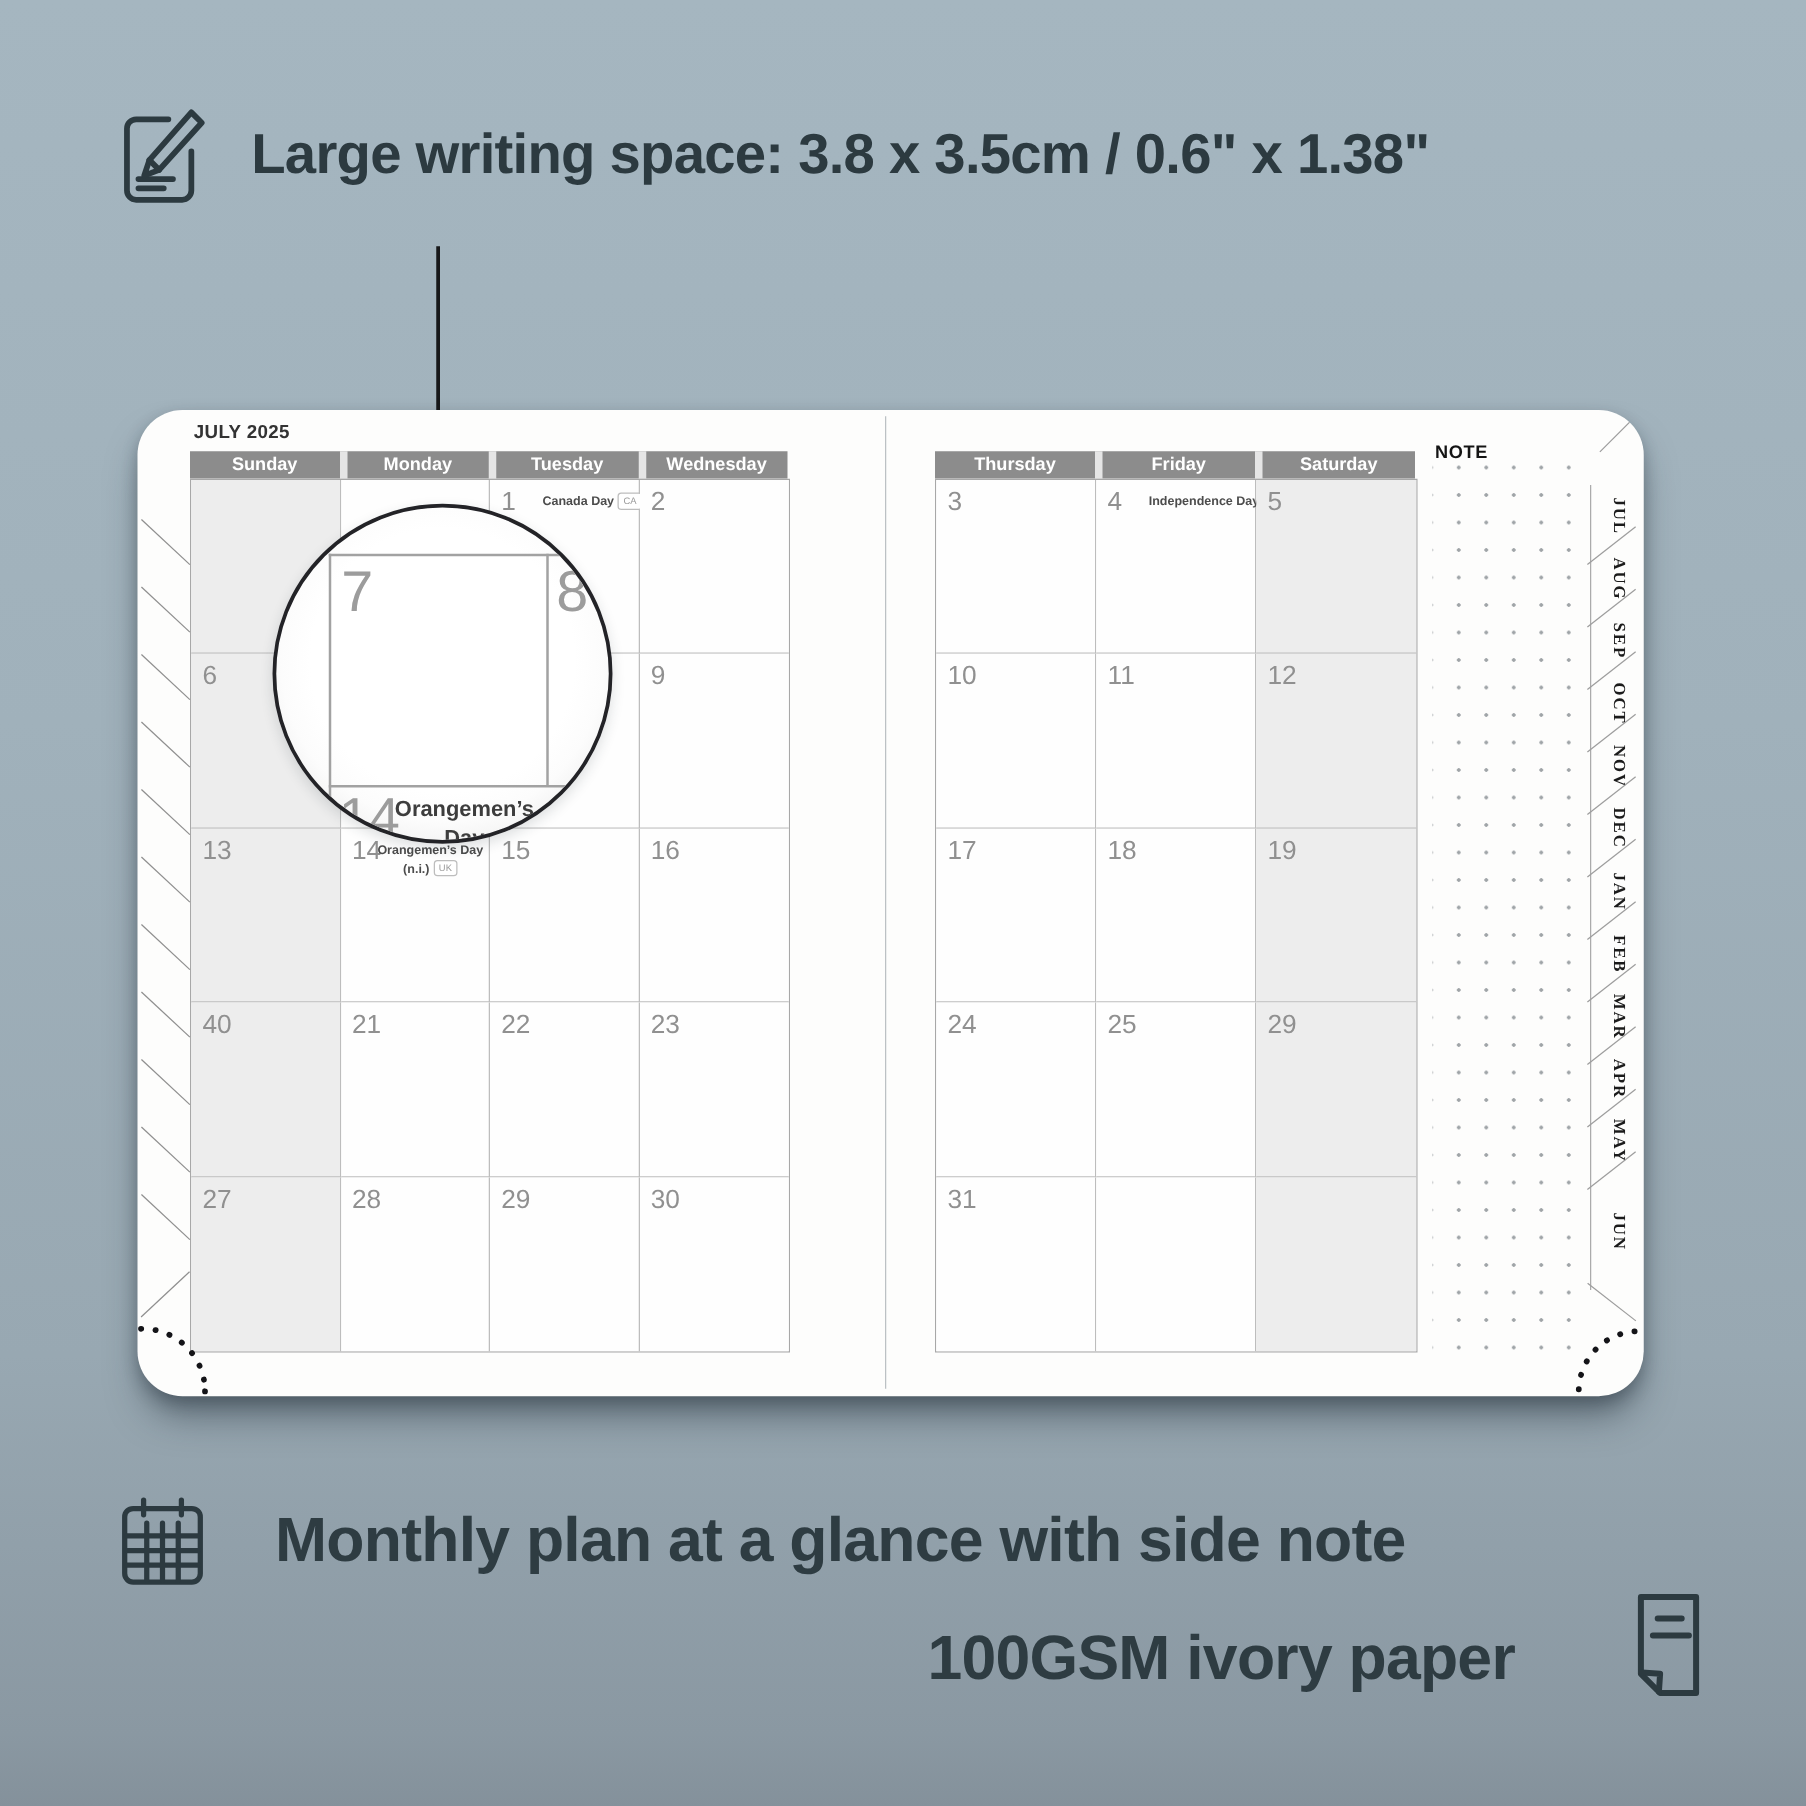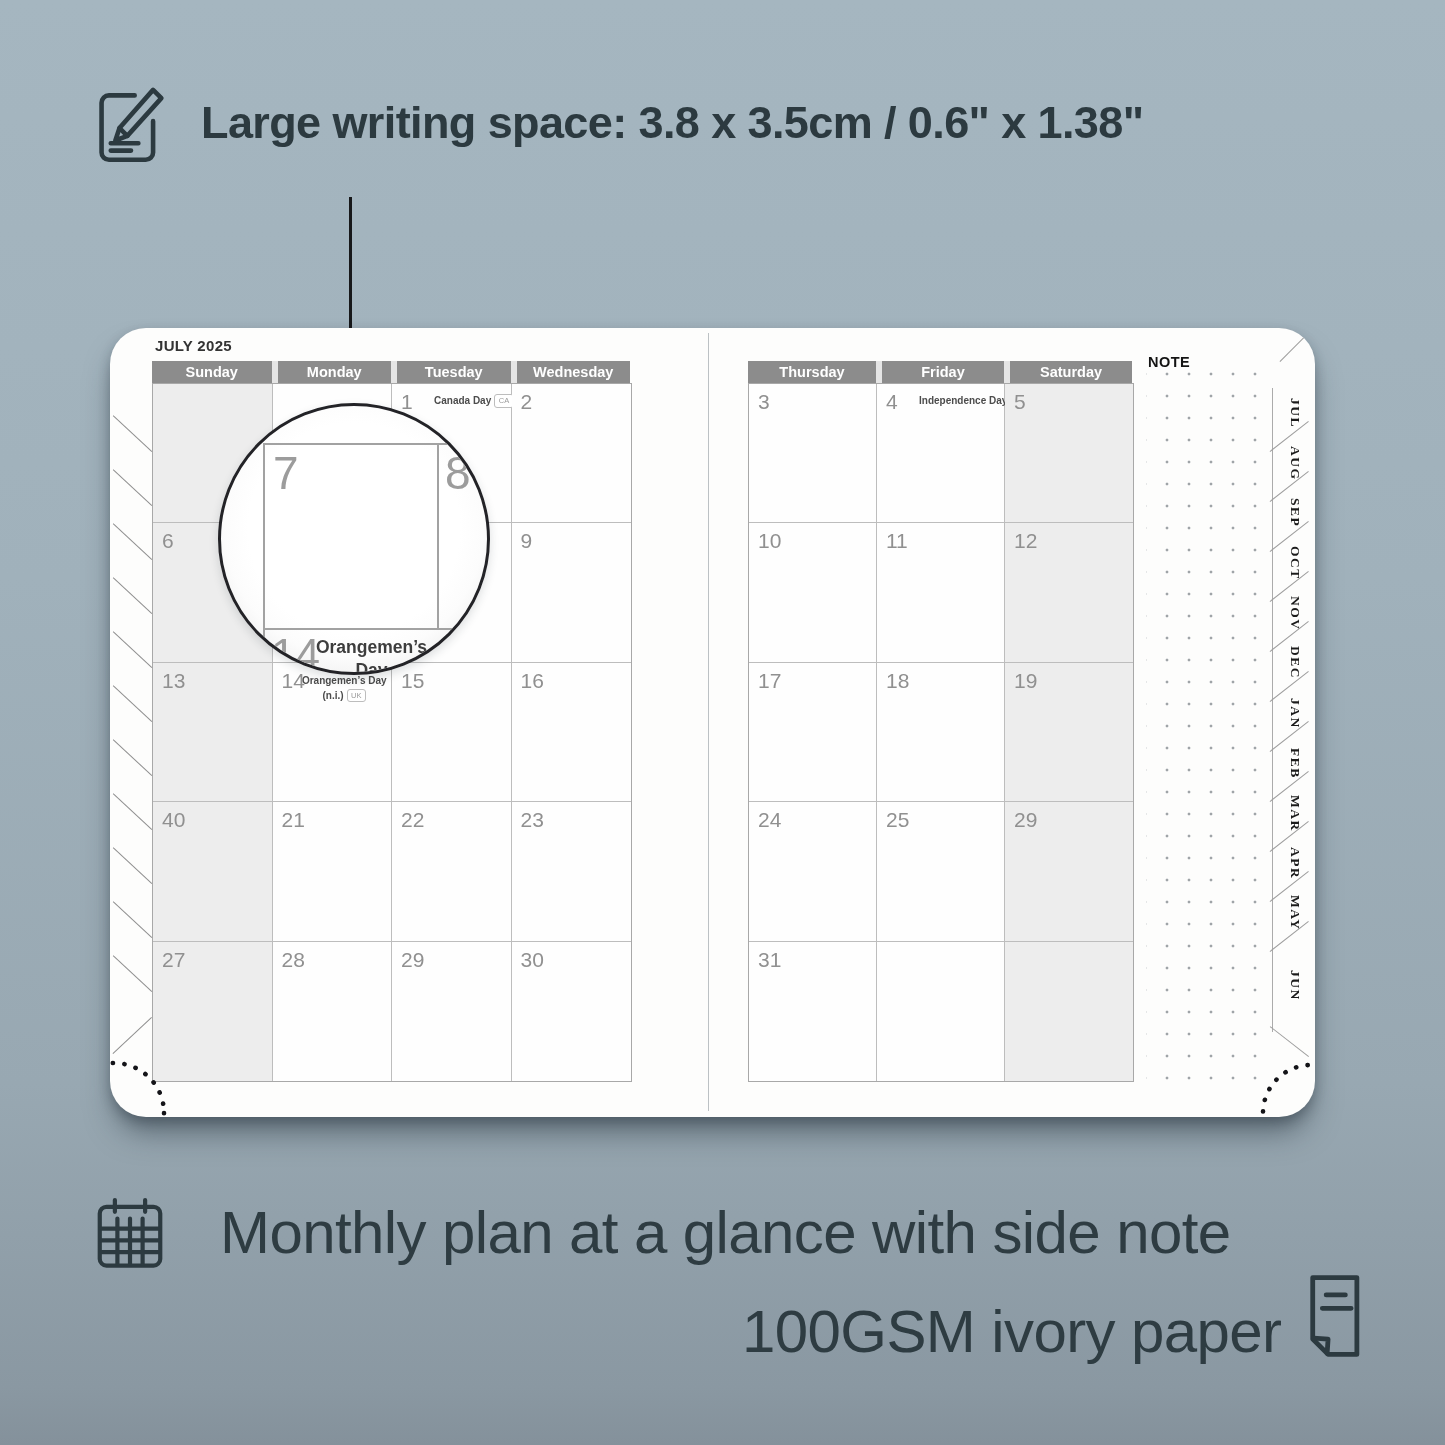--- a/index.html
+++ b/index.html
@@ -84,21 +84,21 @@
   .mh2{left:42px;top:222px;right:0;height:1.8px;}
   .mday{position:absolute;color:#9c9c9c;}
   .m7{left:52px;top:40px;font-size:46px;}
   .m8{left:224px;top:40px;font-size:46px;}
   .m14{left:50px;top:224px;font-size:44px;}
   .mhol{position:absolute;left:78px;top:230px;width:145px;text-align:center;color:#3d3d3d;
         font-size:17.5px;font-weight:600;line-height:1.3;}
 
   
   .cap1{position:absolute;left:88px;top:1188px;display:flex;align-items:center;gap:48px;}
-  .cap-text{font-size:60px;font-weight:400;letter-spacing:-0.6px;color:#2e3c42;white-space:nowrap;}
+  .cap-text{font-size:50px;font-weight:700;letter-spacing:-0.6px;color:#2e3c42;white-space:nowrap;}
   .cap2-text{position:absolute;left:742px;top:1297px;}
   .cap2-icon{position:absolute;left:1282px;top:1266px;}
 </style>
 </head>
 <body>
 
 <div id="stage">
 
   <div class="headline">
     <svg class="feat-icon" width="92" height="98" viewBox="0 0 100 100">

